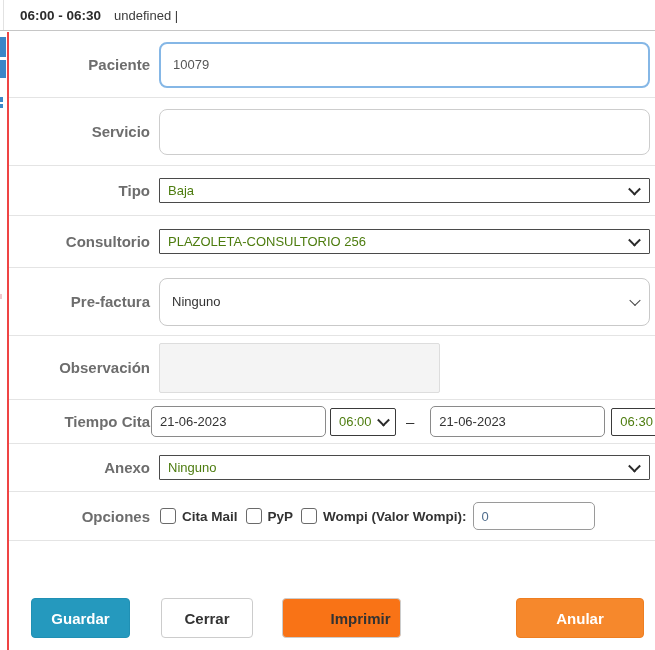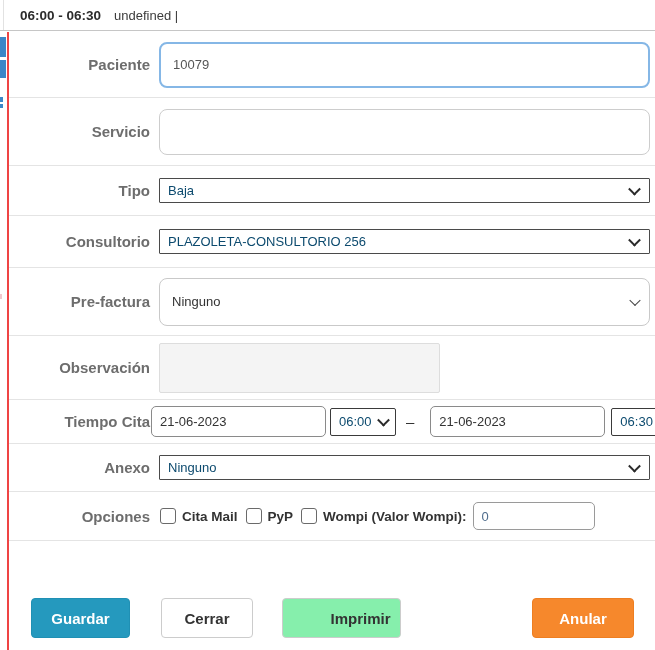--- a/index.html
+++ b/index.html
@@ -33,21 +33,21 @@
   .row-prefactura{height:68px;}
   .row-observacion{height:64px;}
   .row-tiempo{height:44px;overflow:hidden;}
   .row-anexo{height:48px;}
   .row-opciones{height:49px;}
   
   .inp{box-sizing:border-box;font-family:inherit;font-size:13px;color:#555;outline:none;}
   .inp-paciente{width:100%;height:46px;border:2px solid #85b7e6;border-radius:8px;padding:0 12px;}
   .inp-servicio{width:100%;height:46px;border:1px solid #cdcdcd;border-radius:8px;padding:0 12px;}
   .sel{position:relative;background:#fff;display:flex;align-items:center;box-sizing:border-box;
-    font-size:13px;color:#0c4a6e;cursor:default;}
+    font-size:13px;color:#4d7c0f;cursor:default;}
   .sel-plain{width:100%;height:25px;border:1px solid #4a4a4a;border-radius:1px;padding:0 26px 0 8px;}
   .sel-round{width:100%;height:48px;border:1px solid #c9c9c9;border-radius:8px;padding:0 26px 0 12px;color:#333;}
   .chev{position:absolute;right:10px;top:50%;width:7px;height:7px;
     border-right:2px solid #2b2b2b;border-bottom:2px solid #2b2b2b;
     transform:translateY(-70%) rotate(45deg);}
   .chev-thin{border-right-width:1.5px;border-bottom-width:1.5px;border-color:#444;}
   .obs{width:281px;height:50px;background:#f4f4f4;border:1px solid #ddd;border-radius:2px;
     resize:none;box-sizing:border-box;font-family:inherit;}
   .date-input{width:175px;height:31px;border:1px solid #8a8a8a;border-radius:5px;padding:0 8px;color:#333;}
   .time-sel{width:66px;height:28px;border:1px solid #3a3a3a;border-radius:2px;padding:0 20px 0 8px;flex-shrink:0;}
@@ -59,22 +59,22 @@
   .cb{width:14px;height:14px;border:1px solid #6a6a6a;border-radius:3px;background:#fff;
     margin-right:6px;flex-shrink:0;cursor:pointer;}
   .cb-label{font-weight:bold;font-size:13.5px;color:#333;white-space:nowrap;}
   .inp-wompi{width:122px;height:28px;border:1px solid #9a9a9a;border-radius:5px;padding:0 8px;color:#4f6c8c;margin-left:6px;}
   
   .footer{display:flex;align-items:flex-start;padding-top:57px;}
   .btn{height:40px;border-radius:4px;font-weight:bold;font-size:15px;font-family:inherit;
     display:flex;align-items:center;justify-content:center;box-sizing:border-box;cursor:pointer;}
   .btn-guardar{width:99px;margin-left:22px;background:#2599be;border:1px solid #2090b4;color:#fff;}
   .btn-cerrar{width:92px;margin-left:31px;background:#fff;border:1px solid #ccc;color:#333;}
-  .btn-imprimir{width:119px;margin-left:29px;background:#86efac;border:1px solid #ccc;color:#333;padding-left:44px;}
-  .btn-anular{width:102px;margin-left:auto;margin-right:21px;background:#f6882c;border:1px solid #ee7e21;color:#fff;}
+  .btn-imprimir{width:119px;margin-left:29px;background:#f97316;border:1px solid #ccc;color:#333;padding-left:44px;}
+  .btn-anular{width:128px;margin-left:auto;margin-right:11px;background:#f6882c;border:1px solid #ee7e21;color:#fff;}
 </style>
 </head>
 <body>
 
 <div class="header">
   <div class="header-vline"></div>
   <span class="header-time">06:00 - 06:30</span>
   <span class="header-sub">undefined |</span>
 </div>
 

